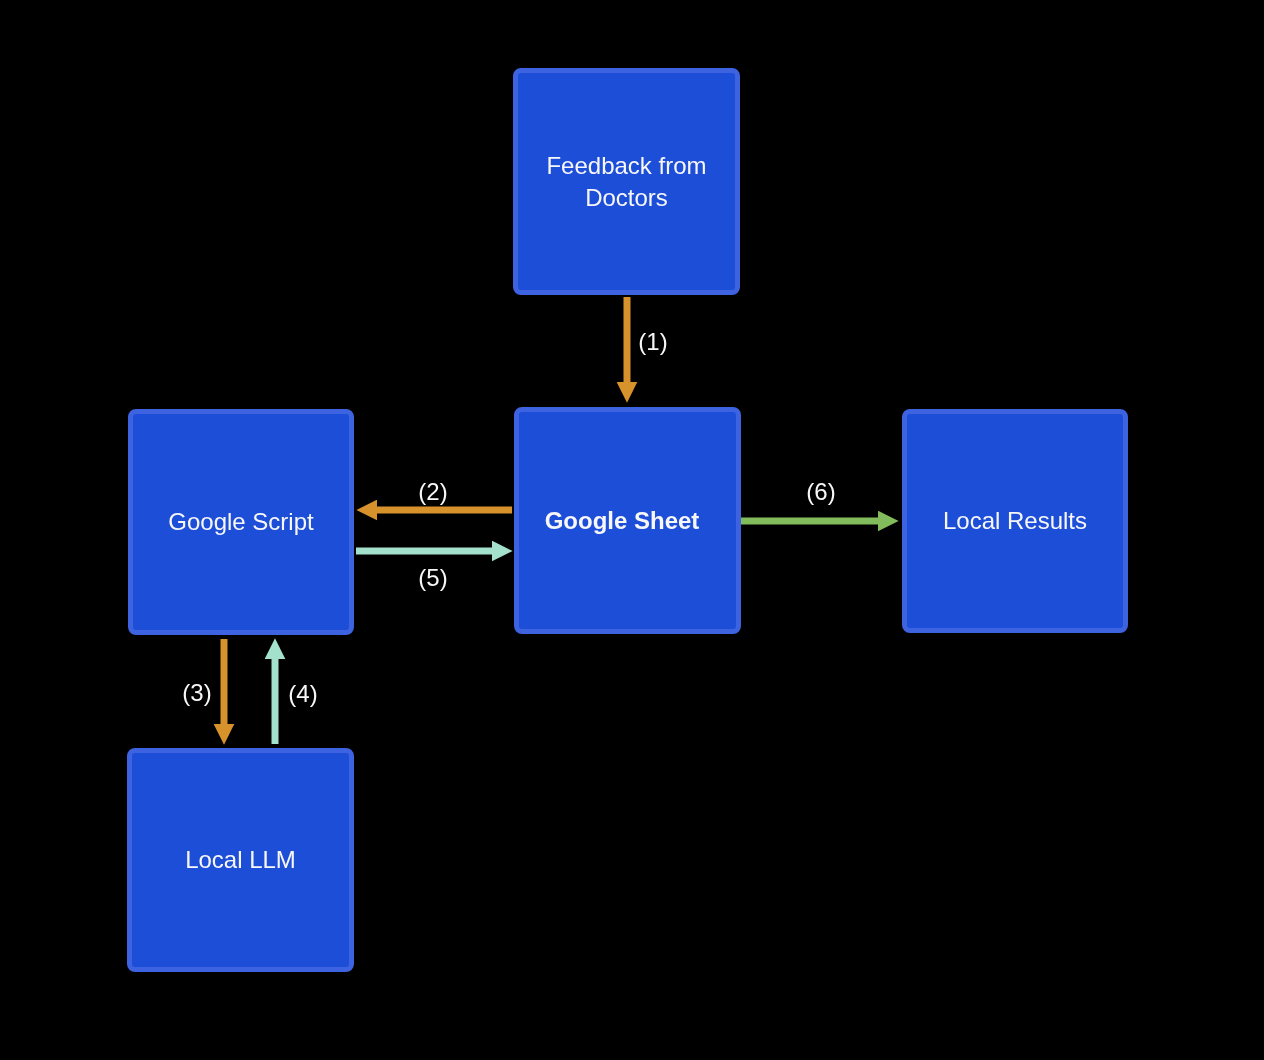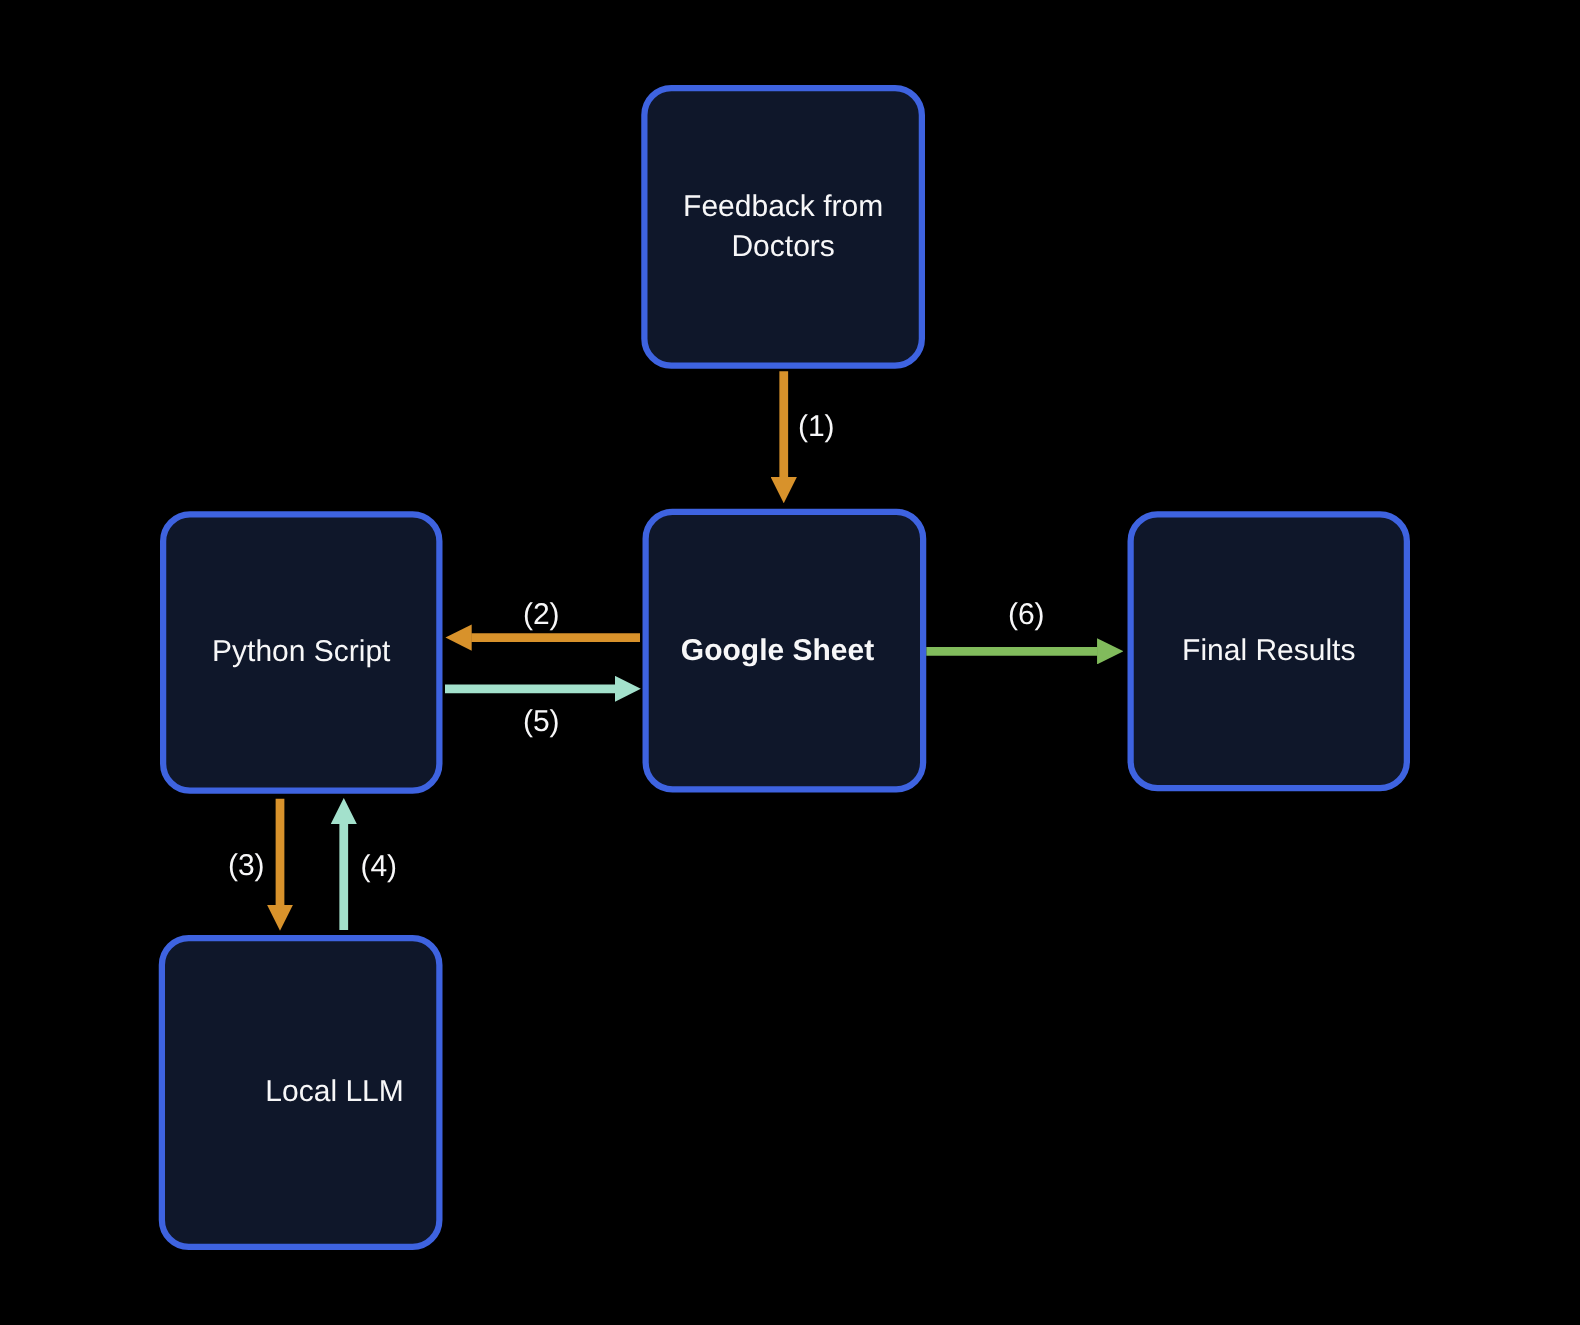--- a/index.html
+++ b/index.html
@@ -12,38 +12,38 @@
     width: 1264px;
     height: 1060px;
     background: #000000;
     font-family: "Liberation Sans", "DejaVu Sans", sans-serif;
     overflow: hidden;
   }
   .node {
     position: absolute;
     box-sizing: border-box;
     border: 5px solid #3E63E0;
-    border-radius: 24px;
-    background: #0f172a;
+    border-radius: 8px;
+    background: #1d4ed8;
     display: flex;
     align-items: center;
     justify-content: center;
     text-align: center;
     color: #F7F7F8;
     font-size: 24px;
     line-height: 1.32;
     padding: 0 26px;
   }
   .node.bold { font-weight: 700; padding-left: 15px; }
 
   #node-feedback { left: 513px; top: 68px;  width: 227px; height: 227px; }
   #node-python   { left: 128px; top: 409px; width: 226px; height: 226px; }
   #node-google   { left: 514px; top: 407px; width: 227px; height: 227px; }
   #node-final    { left: 902px; top: 409px; width: 226px; height: 224px; }
-  #node-local    { left: 127px; top: 748px; width: 227px; height: 252px; justify-content: flex-end; }
+  #node-local    { left: 127px; top: 748px; width: 227px; height: 224px; }
 
   svg.edges {
     position: absolute;
     left: 0; top: 0;
     width: 1264px;
     height: 1060px;
     pointer-events: none;
   }
   .edge-label {
     position: absolute;
@@ -88,29 +88,29 @@
     <line x1="224" y1="639" x2="224" y2="724" stroke-width="7" marker-end="url(#m-orange)" stroke="#D8922B"></line>
 
     <line x1="275" y1="744" x2="275" y2="659" stroke-width="7" marker-end="url(#m-teal)" stroke="#A3E1CC"></line>
   </svg>
 
   <div class="node" id="node-feedback">
     <span>Feedback from Doctors</span>
   </div>
 
   <div class="node" id="node-python">
-    <span>Python Script</span>
+    <span>Google Script</span>
   </div>
 
   <div class="node bold" id="node-google">
     <span>Google Sheet</span>
   </div>
 
   <div class="node" id="node-final">
-    <span>Final Results</span>
+    <span>Local Results</span>
   </div>
 
   <div class="node" id="node-local">
     <span>Local LLM</span>
   </div>
 
   <div class="edge-label" id="label-e1">(1)</div>
   <div class="edge-label" id="label-e2">(2)</div>
   <div class="edge-label" id="label-e3">(3)</div>
   <div class="edge-label" id="label-e4">(4)</div>

